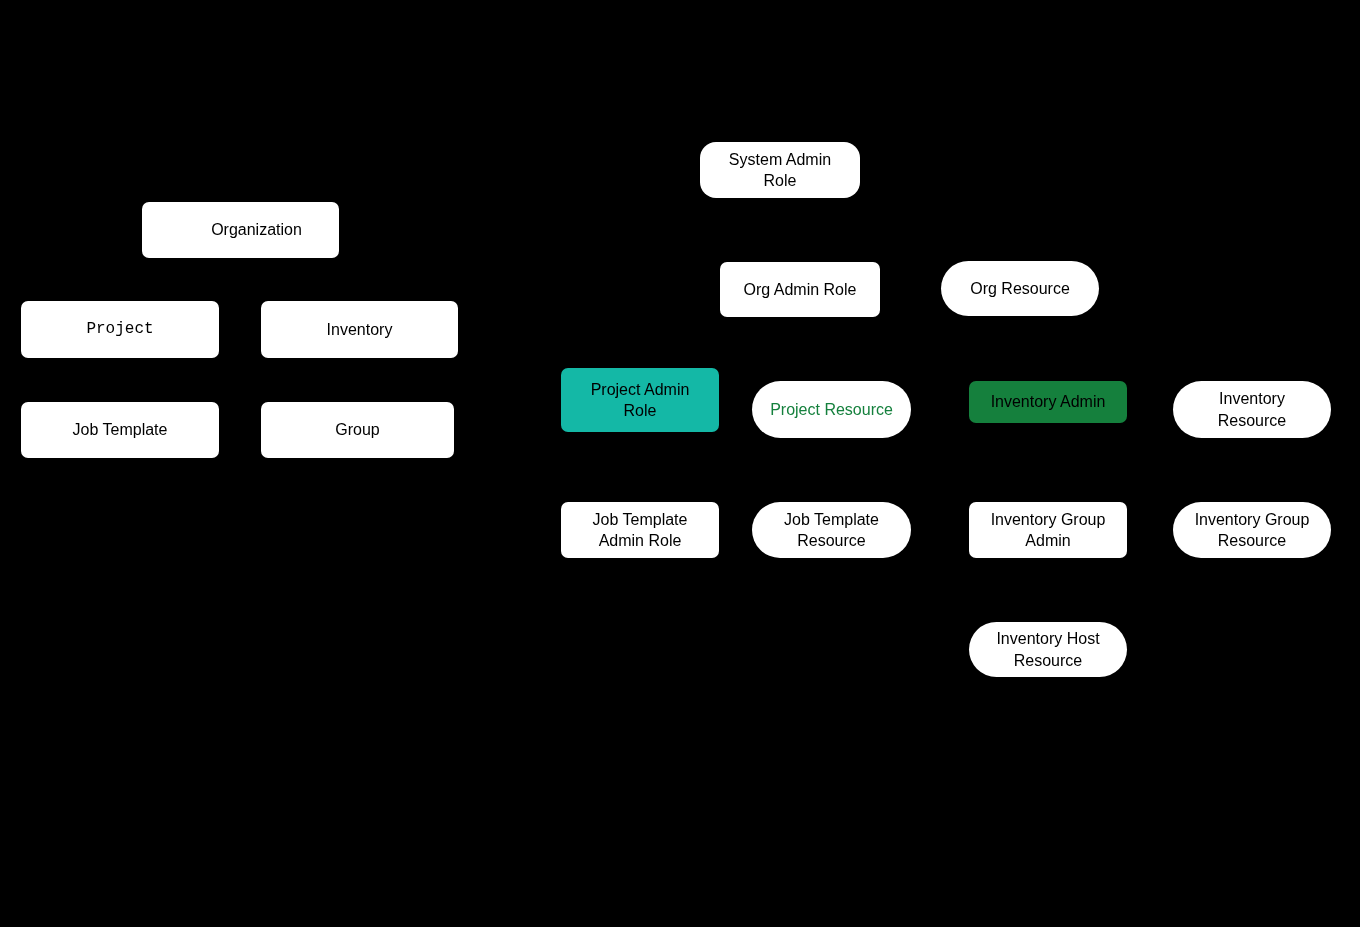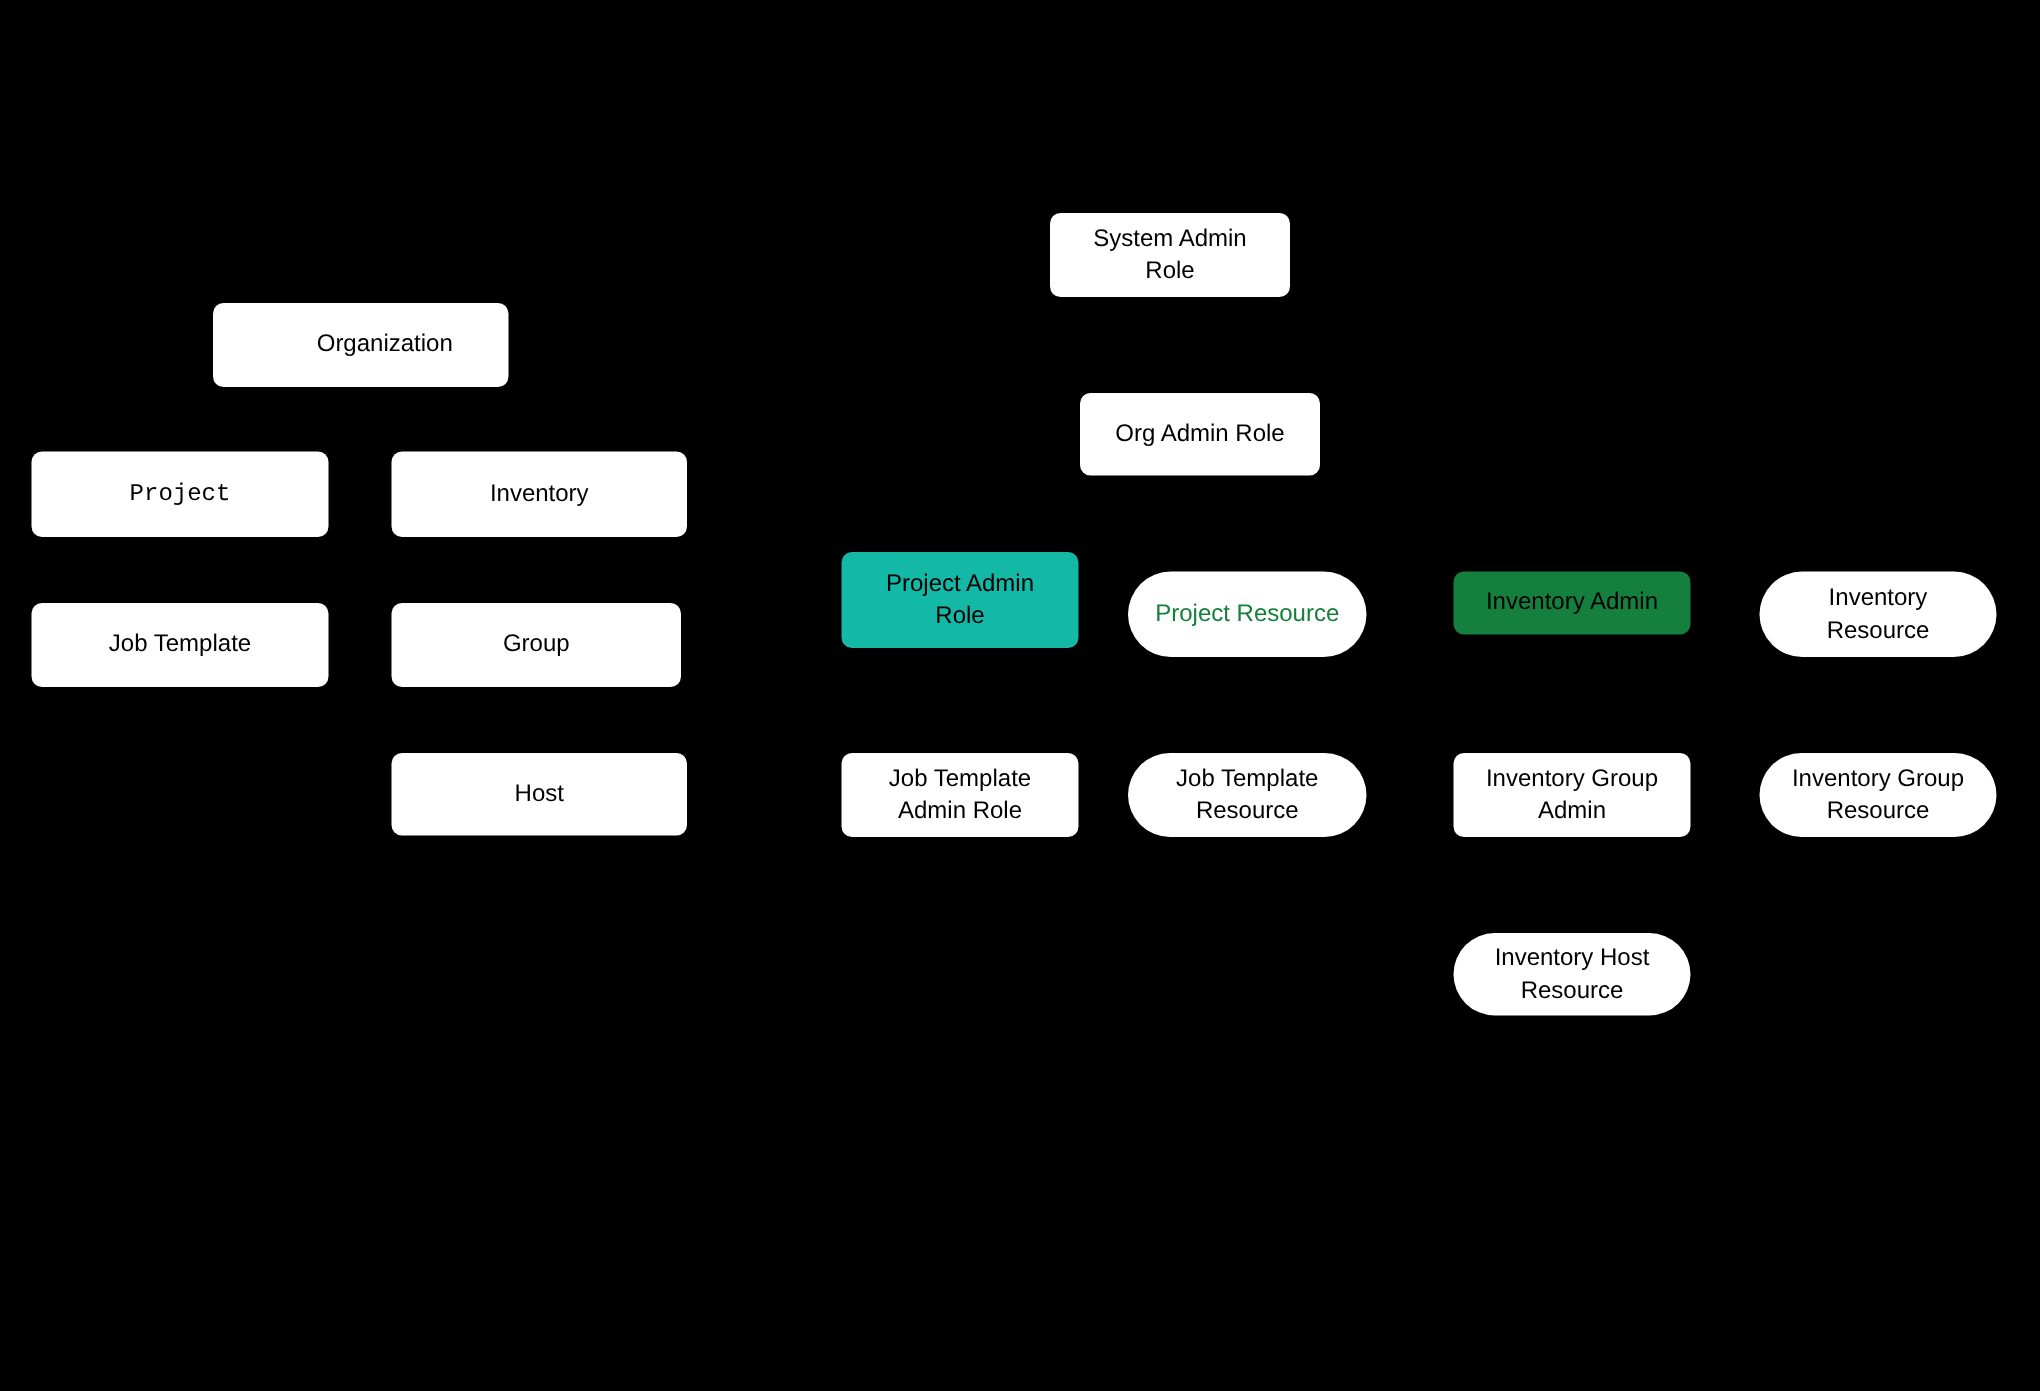--- a/index.html
+++ b/index.html
@@ -38,24 +38,24 @@
 </style>
 </head>
 <body>
 
 <div id="canvas" style="background: rgb(0, 0, 0);">
     <div class="node rect" style="left: 142px; top: 202px; width: 197px; height: 56px; background: rgb(255, 255, 255); color: rgb(0, 0, 0); padding-left: 40px;"><span>Organization</span></div>
     <div class="node rect" style="left: 21px; top: 301px; width: 198px; height: 57px; background: rgb(255, 255, 255); color: rgb(0, 0, 0); font-family: Liberation Mono, monospace;"><span>Project</span></div>
     <div class="node rect" style="left: 261px; top: 301px; width: 197px; height: 57px; background: rgb(255, 255, 255); color: rgb(0, 0, 0);"><span>Inventory</span></div>
     <div class="node rect" style="left: 21px; top: 402px; width: 198px; height: 56px; background: rgb(255, 255, 255); color: rgb(0, 0, 0);"><span>Job Template</span></div>
     <div class="node rect" style="left: 261px; top: 402px; width: 193px; height: 56px; background: rgb(255, 255, 255); color: rgb(0, 0, 0);"><span>Group</span></div>
-    <div class="node rect" style="left: 261px; top: 502px; width: 197px; height: 55px; background: rgb(255, 255, 255); color: rgb(0, 0, 0);"><span>Host</span></div>
-    <div class="node rect" style="left: 700px; top: 142px; width: 160px; height: 56px; background: rgb(255, 255, 255); color: rgb(0, 0, 0);"><span>System Admin
+    <div class="node rect" style="left: 700px; top: 142px; width: 160px; height: 56px; background: rgb(255, 255, 255); color: rgb(0, 0, 0); border-radius: 16px;"><span>System Admin
 Role</span></div>
     <div class="node rect" style="left: 720px; top: 262px; width: 160px; height: 55px; background: rgb(255, 255, 255); color: rgb(0, 0, 0);"><span>Org Admin Role</span></div>
+    <div class="node stadium" style="left: 941px; top: 261px; width: 158px; height: 55px; background: rgb(255, 255, 255); color: rgb(0, 0, 0);"><span>Org Resource</span></div>
     <div class="node rect" style="left: 561px; top: 368px; width: 158px; height: 64px; background: #14b8a6; color: rgb(0, 0, 0);"><span>Project Admin
 Role</span></div>
     <div class="node stadium" style="left: 752px; top: 381px; width: 159px; height: 57px; background: rgb(255, 255, 255); color: #15803d;"><span>Project Resource</span></div>
     <div class="node rect" style="left: 969px; top: 381px; width: 158px; height: 42px; background: #15803d; color: rgb(0, 0, 0);"><span>Inventory Admin</span></div>
     <div class="node stadium" style="left: 1173px; top: 381px; width: 158px; height: 57px; background: rgb(255, 255, 255); color: rgb(0, 0, 0);"><span>Inventory
 Resource</span></div>
     <div class="node rect" style="left: 561px; top: 502px; width: 158px; height: 56px; background: rgb(255, 255, 255); color: rgb(0, 0, 0);"><span>Job Template
 Admin Role</span></div>
     <div class="node stadium" style="left: 752px; top: 502px; width: 159px; height: 56px; background: rgb(255, 255, 255); color: rgb(0, 0, 0);"><span>Job Template
 Resource</span></div>

